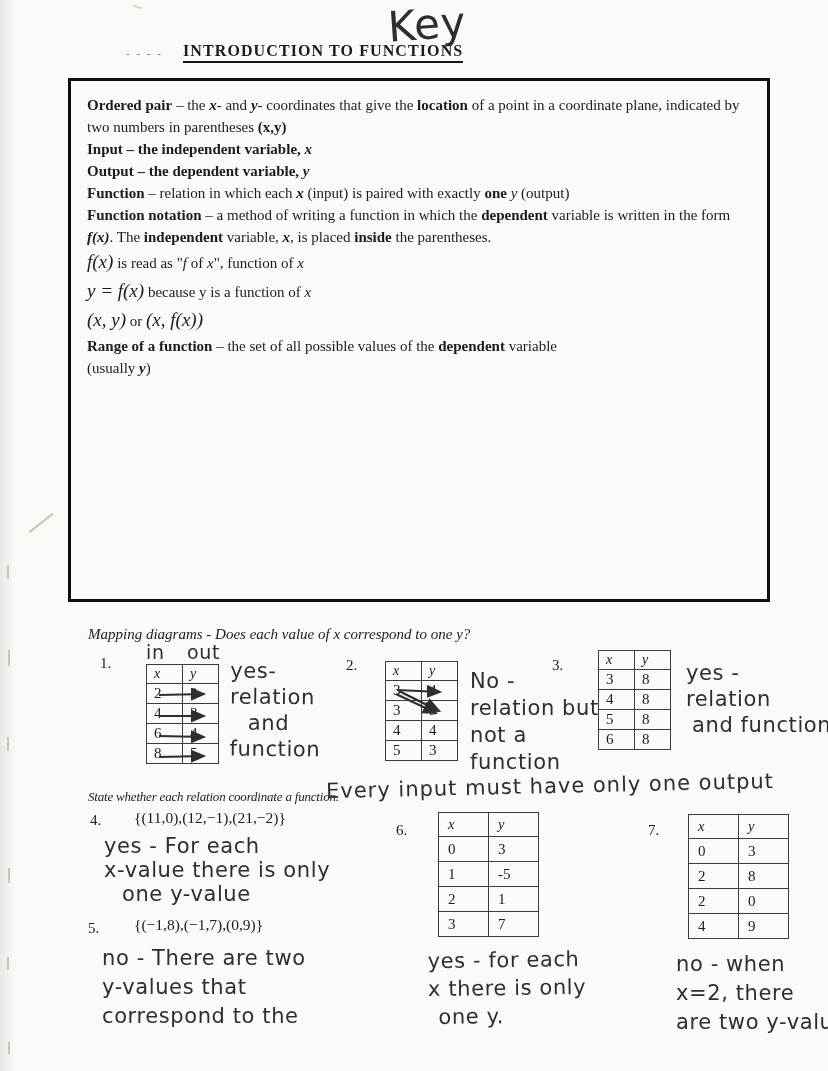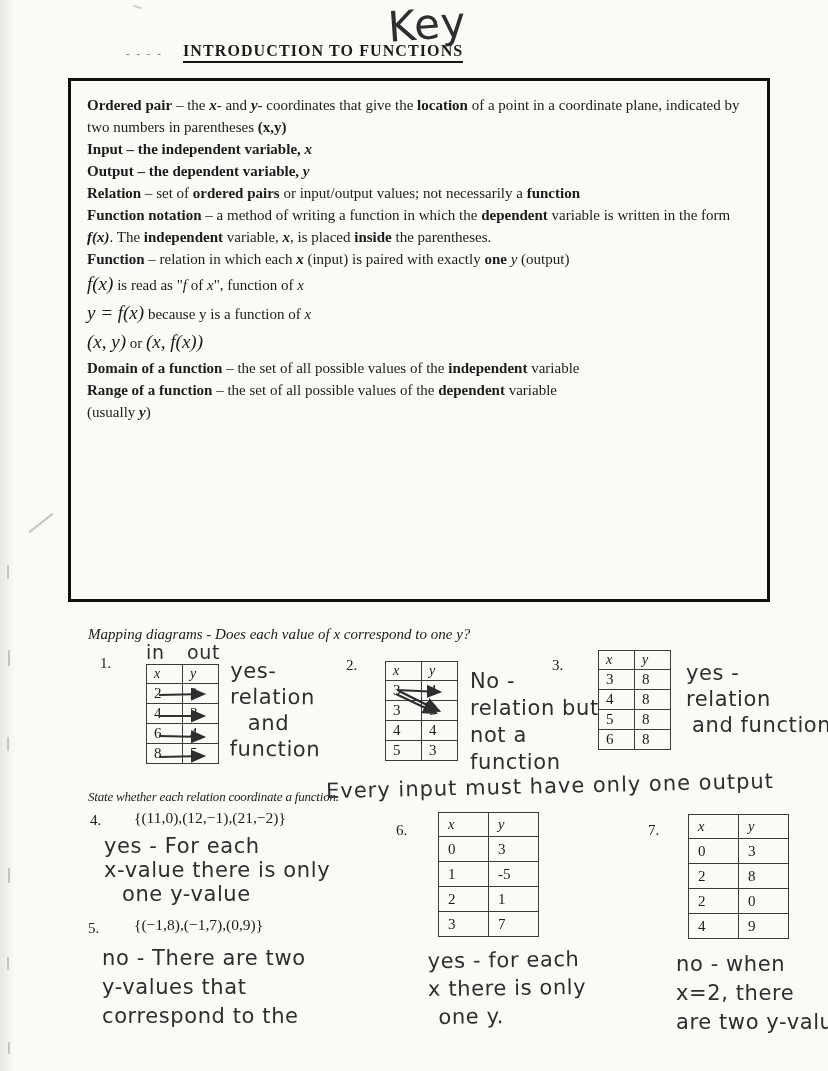--- a/index.html
+++ b/index.html
@@ -79,27 +79,25 @@
 <div class="abs tick" style="left:8px;top:1042px;height:12px;"></div>
 
 <div class="abs dashes">- - - -</div>
 <div class="abs title">INTRODUCTION TO FUNCTIONS</div>
 <div class="abs hw key-hw">Key</div>
 
 <div class="abs defbox">
   <p><b>Ordered pair</b><span> – the </span><b style="font-style: italic;">x</b><span>- and </span><b style="font-style: italic;">y</b><span>- coordinates that give the </span><b>location</b><span> of a point in a coordinate plane, indicated by two numbers in parentheses </span><b style="">(x,y)</b></p>
   <p class="mt23"><b>Input</b><b> – the independent variable, </b><b style="font-style: italic;">x</b></p>
   <p class="mt23"><b>Output</b><b> – the dependent variable, </b><b style="font-style: italic;">y</b></p>
-  <p class="mt23"><b>Relation</b><span> – set of </span><b>ordered pairs</b><span> or input/output values; not necessarily a </span><b>function</b></p>
+  <p class="mt20"><b>Function</b><span> – relation in which each </span><b style="font-style: italic;">x</b><span> (input) is paired with exactly </span><b>one </b><span style="font-style: italic;">y</span><span> (output)</span></p>
   <p class="mt20"><b>Function notation</b><span> – a method of writing a function in which the </span><b>dependent</b><span> variable is written in the form </span><b style="font-style: italic;">f(x)</b><span>.  The </span><b>independent</b><span> variable, </span><b style="font-style: italic;">x</b><span>, is placed </span><b>inside</b><span> the parentheses.</span></p>
-  <p class="mt20"><b>Function</b><span> – relation in which each </span><b style="font-style: italic;">x</b><span> (input) is paired with exactly </span><b>one </b><span style="font-style: italic;">y</span><span> (output)</span></p>
   <p class="mathline"><span class="math" style="font-style: italic;">f(x)</span><span> is read as "</span><span style="font-style: italic;">f</span><span> of </span><span style="font-style: italic;">x</span><span>", function of </span><span style="font-style: italic;">x</span></p>
   <p class="mathline"><span class="math" style="font-style: italic;">y = f(x)</span><span> because y is a function of </span><span style="font-style: italic;">x</span></p>
   <p class="mathline"><span class="math" style="font-style: italic;">(x, y)</span><span> or </span><span class="math" style="font-style: italic;">(x, f(x))</span></p>
-  <p class="mt20"><b>Domain of a function</b><span> – the set of all possible values of the </span><b>independent</b><span> variable</span></p>
   <p class="mt20"><b>Range of a function</b><span> – the set of all possible values of the </span><b>dependent</b><span> variable</span></p>
   <p class="usually"><span>(usually </span><b style="font-style: italic;">y</b><span>)</span></p>
 </div>
 
 <div class="abs map-prompt">Mapping diagrams - Does each value of x correspond to one y?</div>
 
 <div class="abs pnum" style="left:100px;top:655px;">1.</div>
 <div class="abs hw inout">
   <span>in</span>
   <span>out</span>

